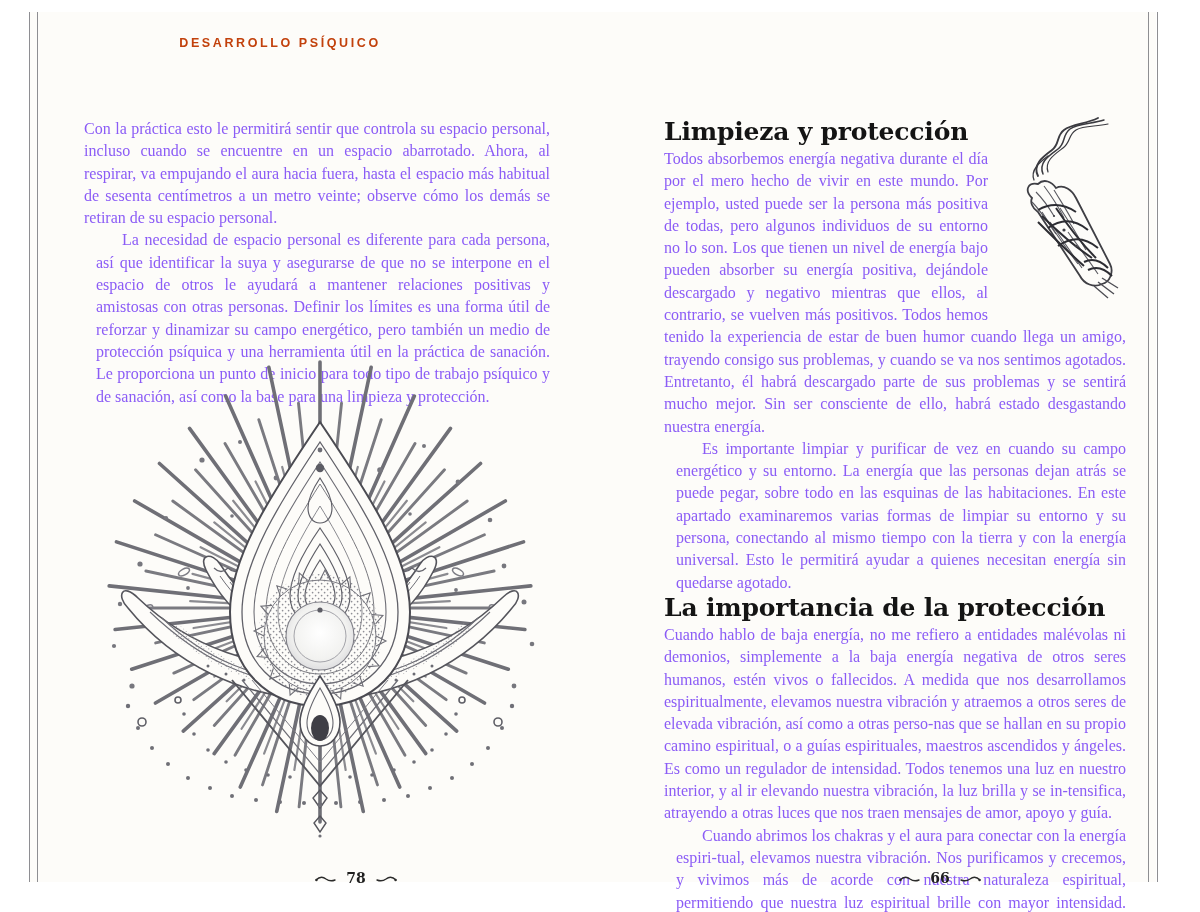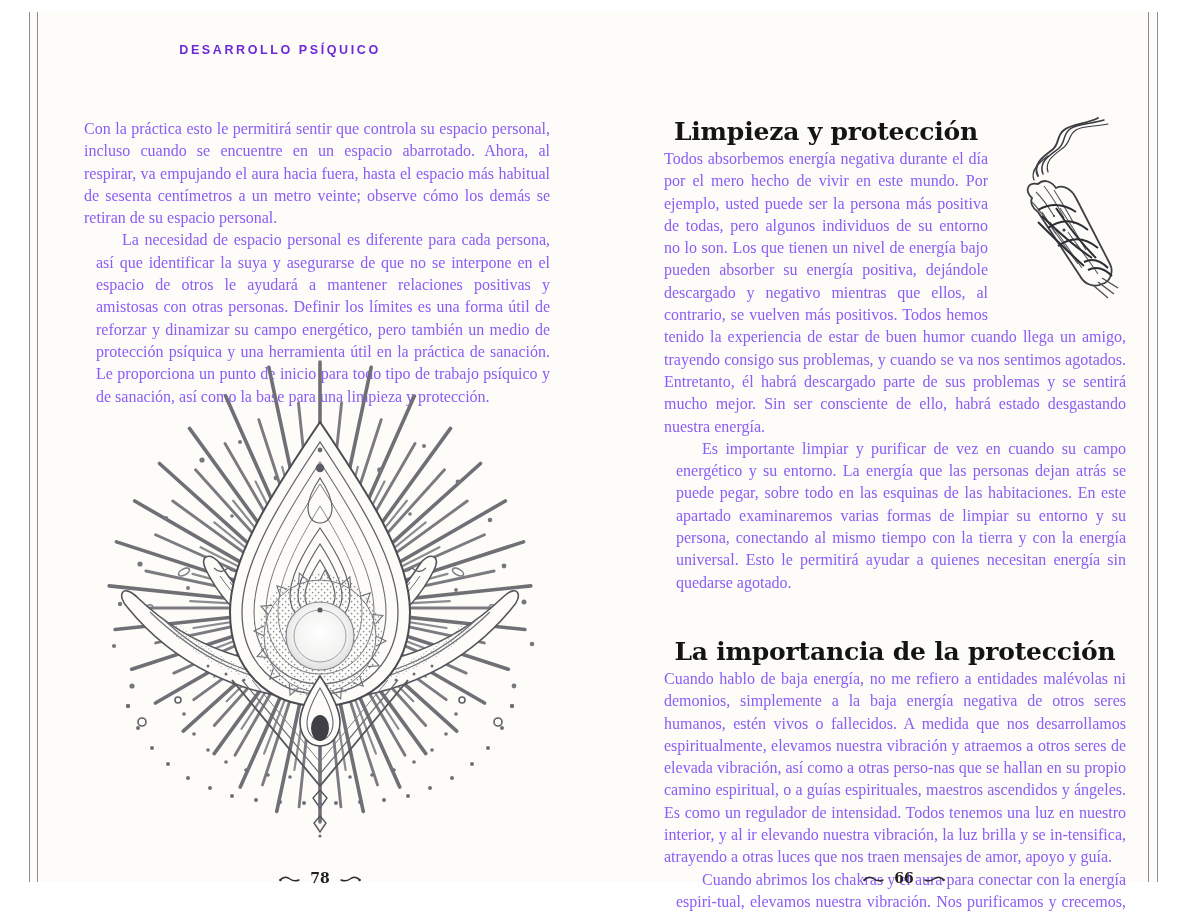--- a/index.html
+++ b/index.html
@@ -42,26 +42,26 @@
     background: #8e8e92;
   }
   .edge-rule.l1 { left: 29px; }
   .edge-rule.l2 { left: 37px; }
   .edge-rule.r1 { left: 1148px; }
   .edge-rule.r2 { left: 1157px; }
 
   
   .runhead {
     position: absolute;
-    top: 43px;
+    top: 36px;
     font-family: "Liberation Sans", "DejaVu Sans", sans-serif;
     font-size: 12.5px;
     font-weight: 700;
     letter-spacing: 2.6px;
-    color: #6d28d9;
+    color: #c2410c;
     white-space: nowrap;
   }
   .runhead.left  { left: 0; width: 560px; text-align: center; }
   .runhead.right { left: 620px; width: 560px; text-align: center; }
 
   
   .col {
     position: absolute;
     top: 118px;
   }
@@ -80,23 +80,22 @@
   p.body + p.body { text-indent: 26px; margin-left: 12px; }
 
   h2.section {
     margin: 0 0 2px 0;
     font-family: "DejaVu Serif", "Liberation Serif", serif;
     font-size: 25px;
     font-weight: 700;
     letter-spacing: -0.2px;
     color: #141414;
     line-height: 1.12;
-    text-align: center;
-  }
-  h2.section.second { margin-top: 44px; }
+  }
+  h2.section.second { }
 
   
   .art-float {
     float: right;
     width: 128px;
     height: 196px;
     shape-outside: margin-box;
     margin: -6px 0 4px 10px;
   }
 
@@ -105,20 +104,21 @@
     position: absolute;
     bottom: 26px;
     font-family: "DejaVu Serif", "Liberation Serif", serif;
     font-size: 14px;
     font-weight: 700;
     color: #1f1f1f;
     display: flex;
     align-items: center;
     justify-content: center;
     gap: 9px;
+    margin-left: 36px;
   }
   .folio.left  { left: 0;    width: 640px; }
   .folio.right { left: 600px; width: 608px; }
   .folio .flourish { display: block; }
 
   
   .mandala-wrap {
     position: absolute;
     left: 80px;
     top: 350px;

